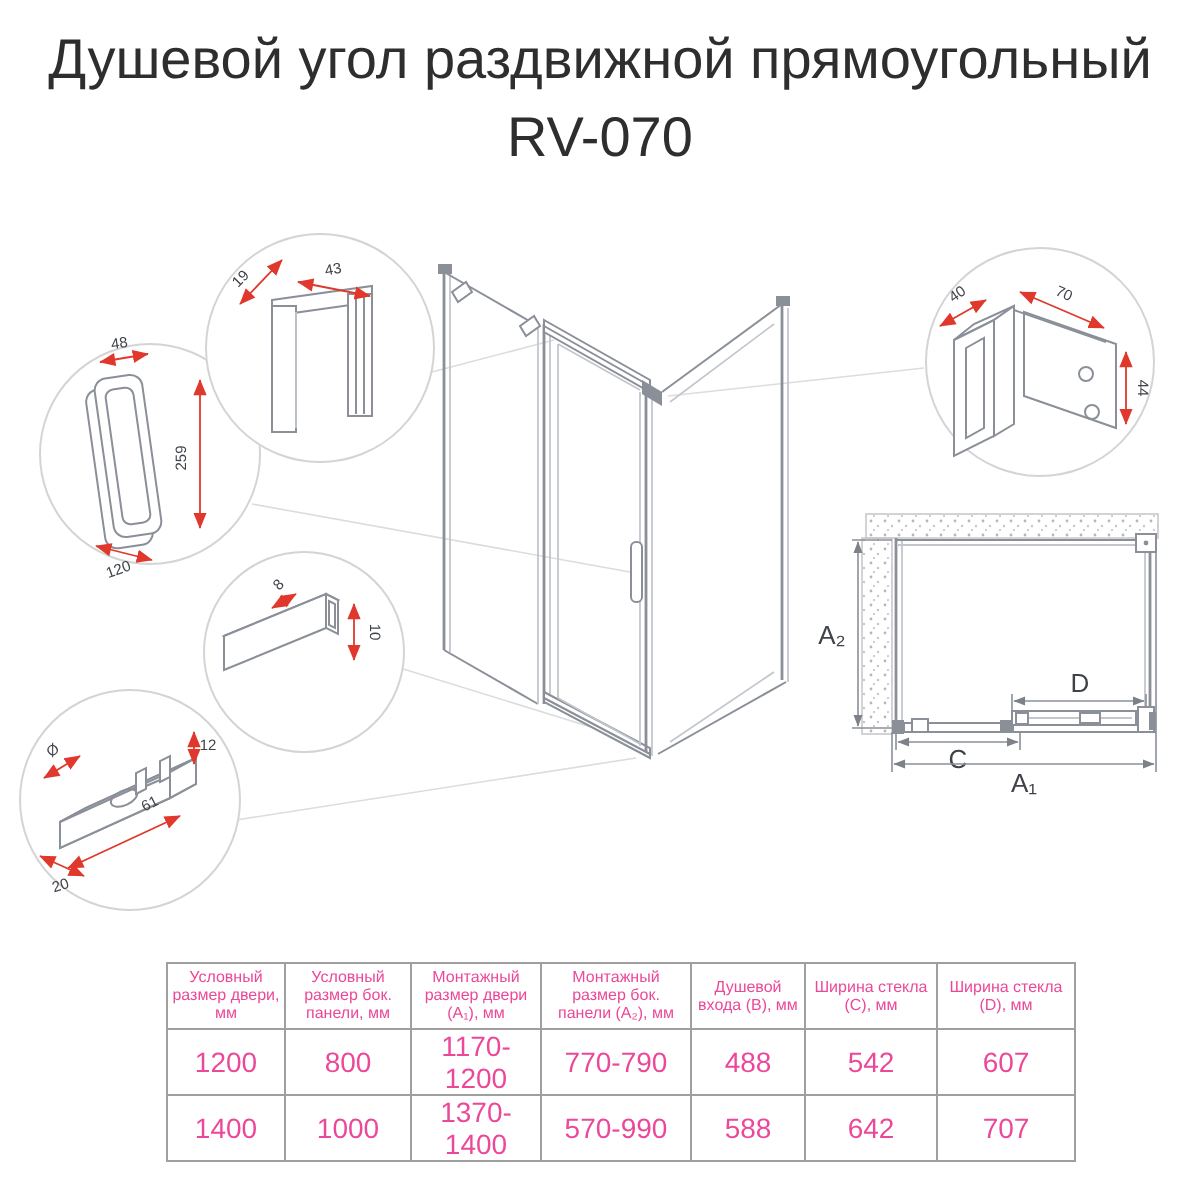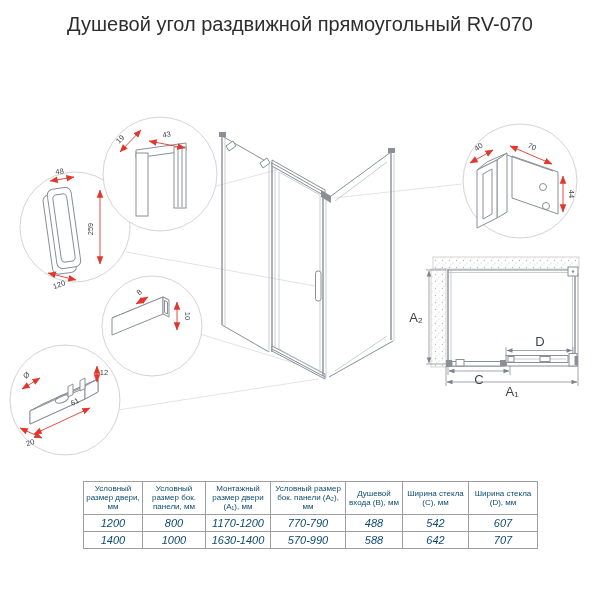--- a/index.html
+++ b/index.html
@@ -1,38 +1,38 @@
 <!DOCTYPE html>
 <html><head>
 <meta charset="utf-8">
 <style>
   html,body{margin:0;padding:0;background:#fff;}
   #page{position:relative;width:600px;height:600px;background:#fff;overflow:hidden;
         font-family:"Liberation Sans",sans-serif;}
   #title{position:absolute;top:10px;left:0;width:600px;text-align:center;
-         font-size:20px;line-height:1.4;color:#2e2e2e;}
+         font-size:28px;line-height:1.4;color:#2e2e2e;}
   #drawing{position:absolute;left:0;top:0;}
   svg text{font-family:"Liberation Sans",sans-serif;fill:#3f4349;}
   .dimtxt{font-size:7.5px;}
   .plantxt{font-size:13px;}
   .thin{stroke:#8a8f98;stroke-width:1;fill:none;}
   .thick{stroke:#8a8f98;stroke-width:1.4;fill:none;}
   .glass{stroke:#c3c7cd;stroke-width:0.9;fill:none;}
   .white{fill:#ffffff;stroke:#8a8f98;stroke-width:1;}
   .dark{fill:#8a8f98;stroke:none;}
   .red{stroke:#e0382c;stroke-width:0.9;fill:none;}
   .leader{stroke:#dcdcdc;stroke-width:0.8;fill:none;}
   .circle{stroke:#d4d4d4;stroke-width:1;fill:#fff;}
   .gdim{stroke:#8a8f98;stroke-width:0.8;fill:none;}
   #spec-table{position:absolute;left:83px;top:481px;width:455px;
-              border-collapse:collapse;table-layout:fixed;color:#0c4a6e;}
+              border-collapse:collapse;table-layout:fixed;color:#ec4899;}
   #spec-table th,#spec-table td{border:1px solid #9f9f9f;text-align:center;
               vertical-align:middle;overflow:hidden;}
   #spec-table th{font-size:8px;font-weight:normal;line-height:1.15;padding:2px 1px;height:22px;}
-  #spec-table td{font-size:11px;height:16px;padding:0;font-style:italic;}
+  #spec-table td{font-size:14px;height:16px;padding:0;}
 </style>
 </head>
 <body>
 
 <div id="page">
 
   <div id="title">
     <div>Душевой угол раздвижной прямоугольный RV-070</div>
   </div>
 
@@ -248,40 +248,40 @@
       <col style="width:75px">
         <col style="width:57px">
         <col style="width:66px">
         <col style="width:69px">
     </colgroup>
     <thead>
       <tr>
         <th>Условный размер двери, мм</th>
         <th>Условный размер бок. панели, мм</th>
         <th>Монтажный размер двери (A₁), мм</th>
-        <th>Условный размер бок. панели (A₂), мм</th>
+        <th>Монтажный размер бок. панели (A₂), мм</th>
         <th>Душевой входа (B), мм</th>
         <th>Ширина стекла (C), мм</th>
         <th>Ширина стекла (D), мм</th>
       </tr>
     </thead>
     <tbody>
       <tr>
         <td>1200</td>
         <td>800</td>
         <td>1170-1200</td>
         <td>770-790</td>
         <td>488</td>
         <td>542</td>
         <td>607</td>
       </tr>
       <tr>
         <td>1400</td>
         <td>1000</td>
-        <td>1630-1400</td>
+        <td>1370-1400</td>
         <td>570-990</td>
         <td>588</td>
         <td>642</td>
         <td>707</td>
       </tr>
     </tbody>
   </table>
 
 </div>
 

